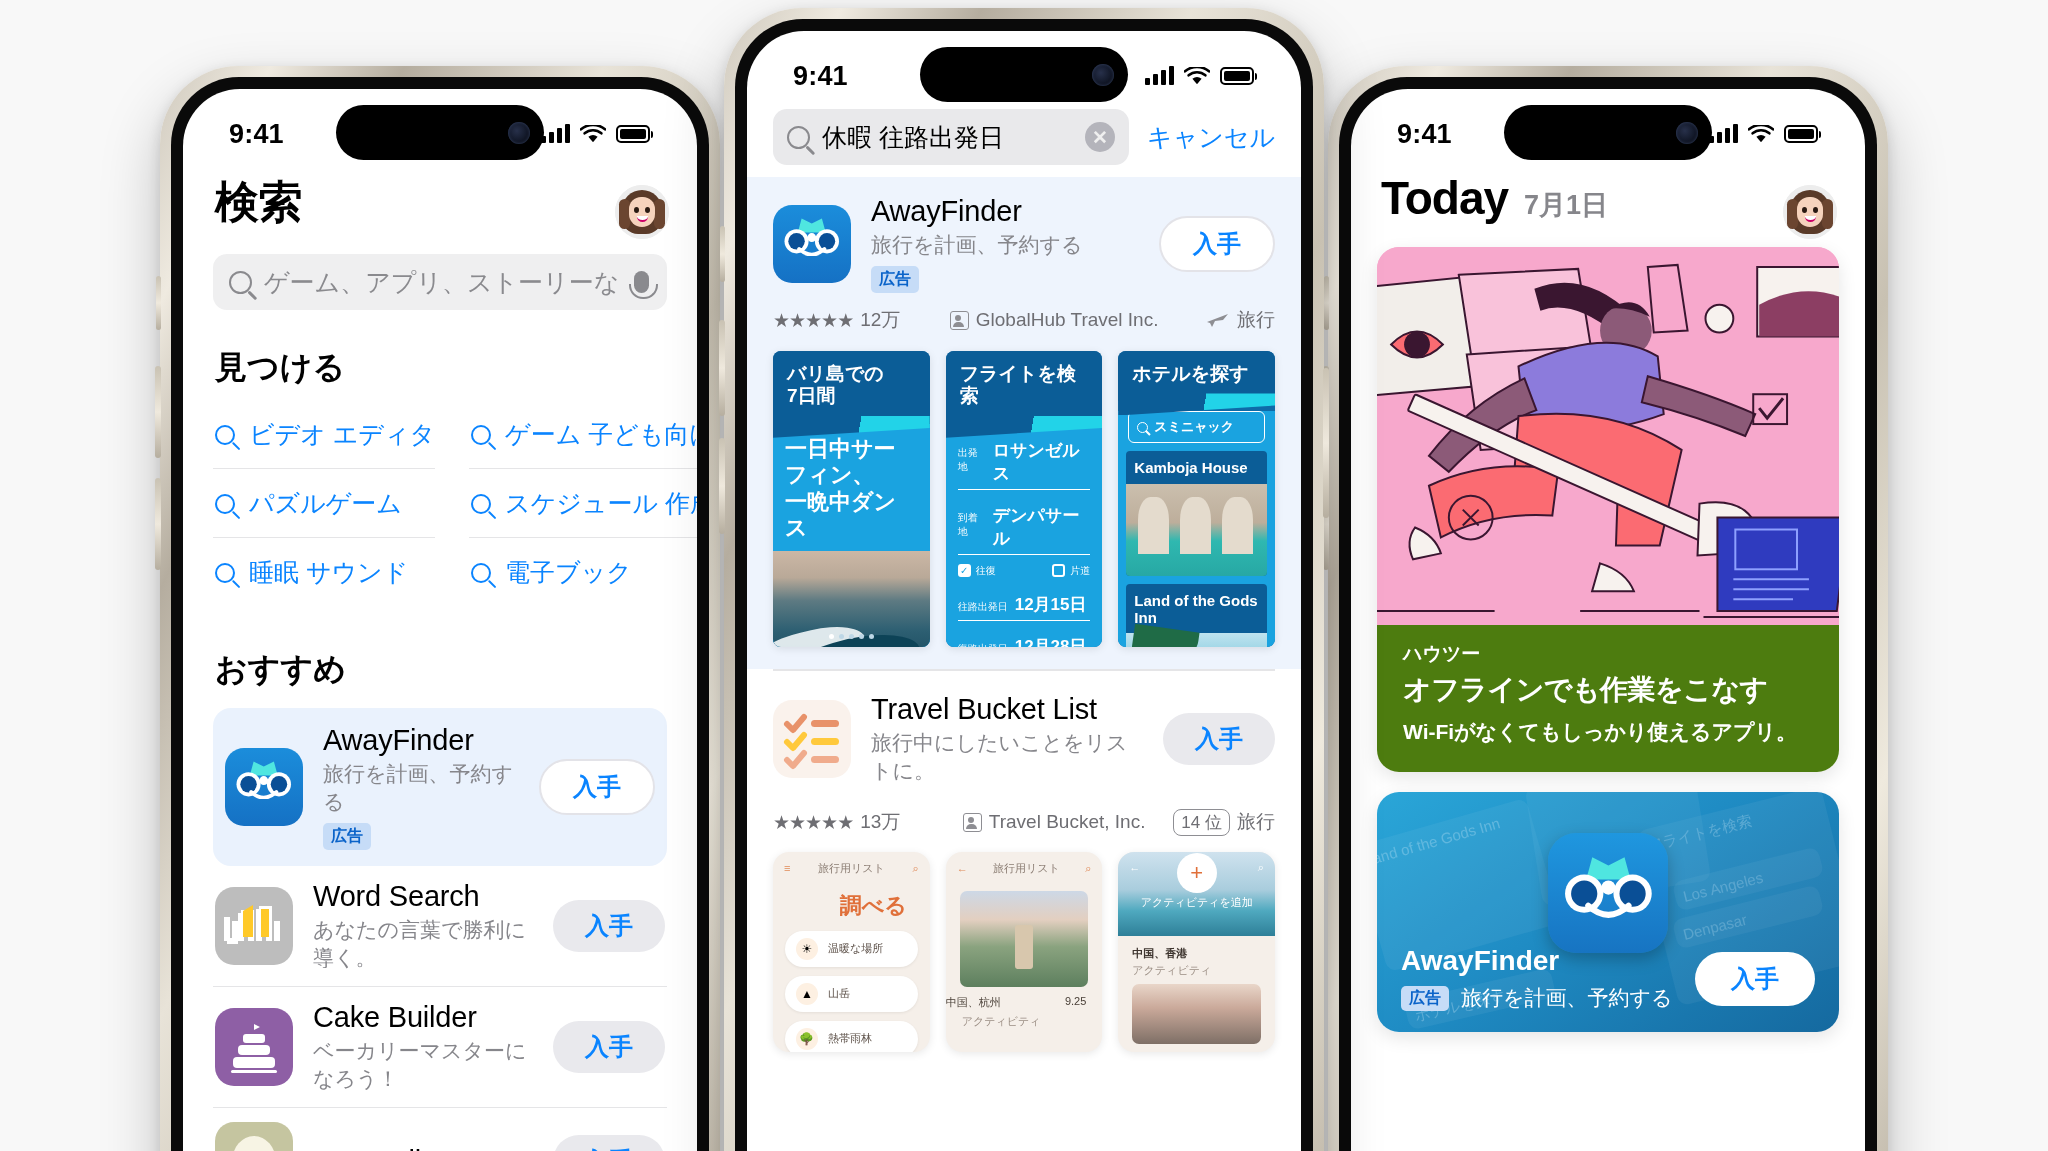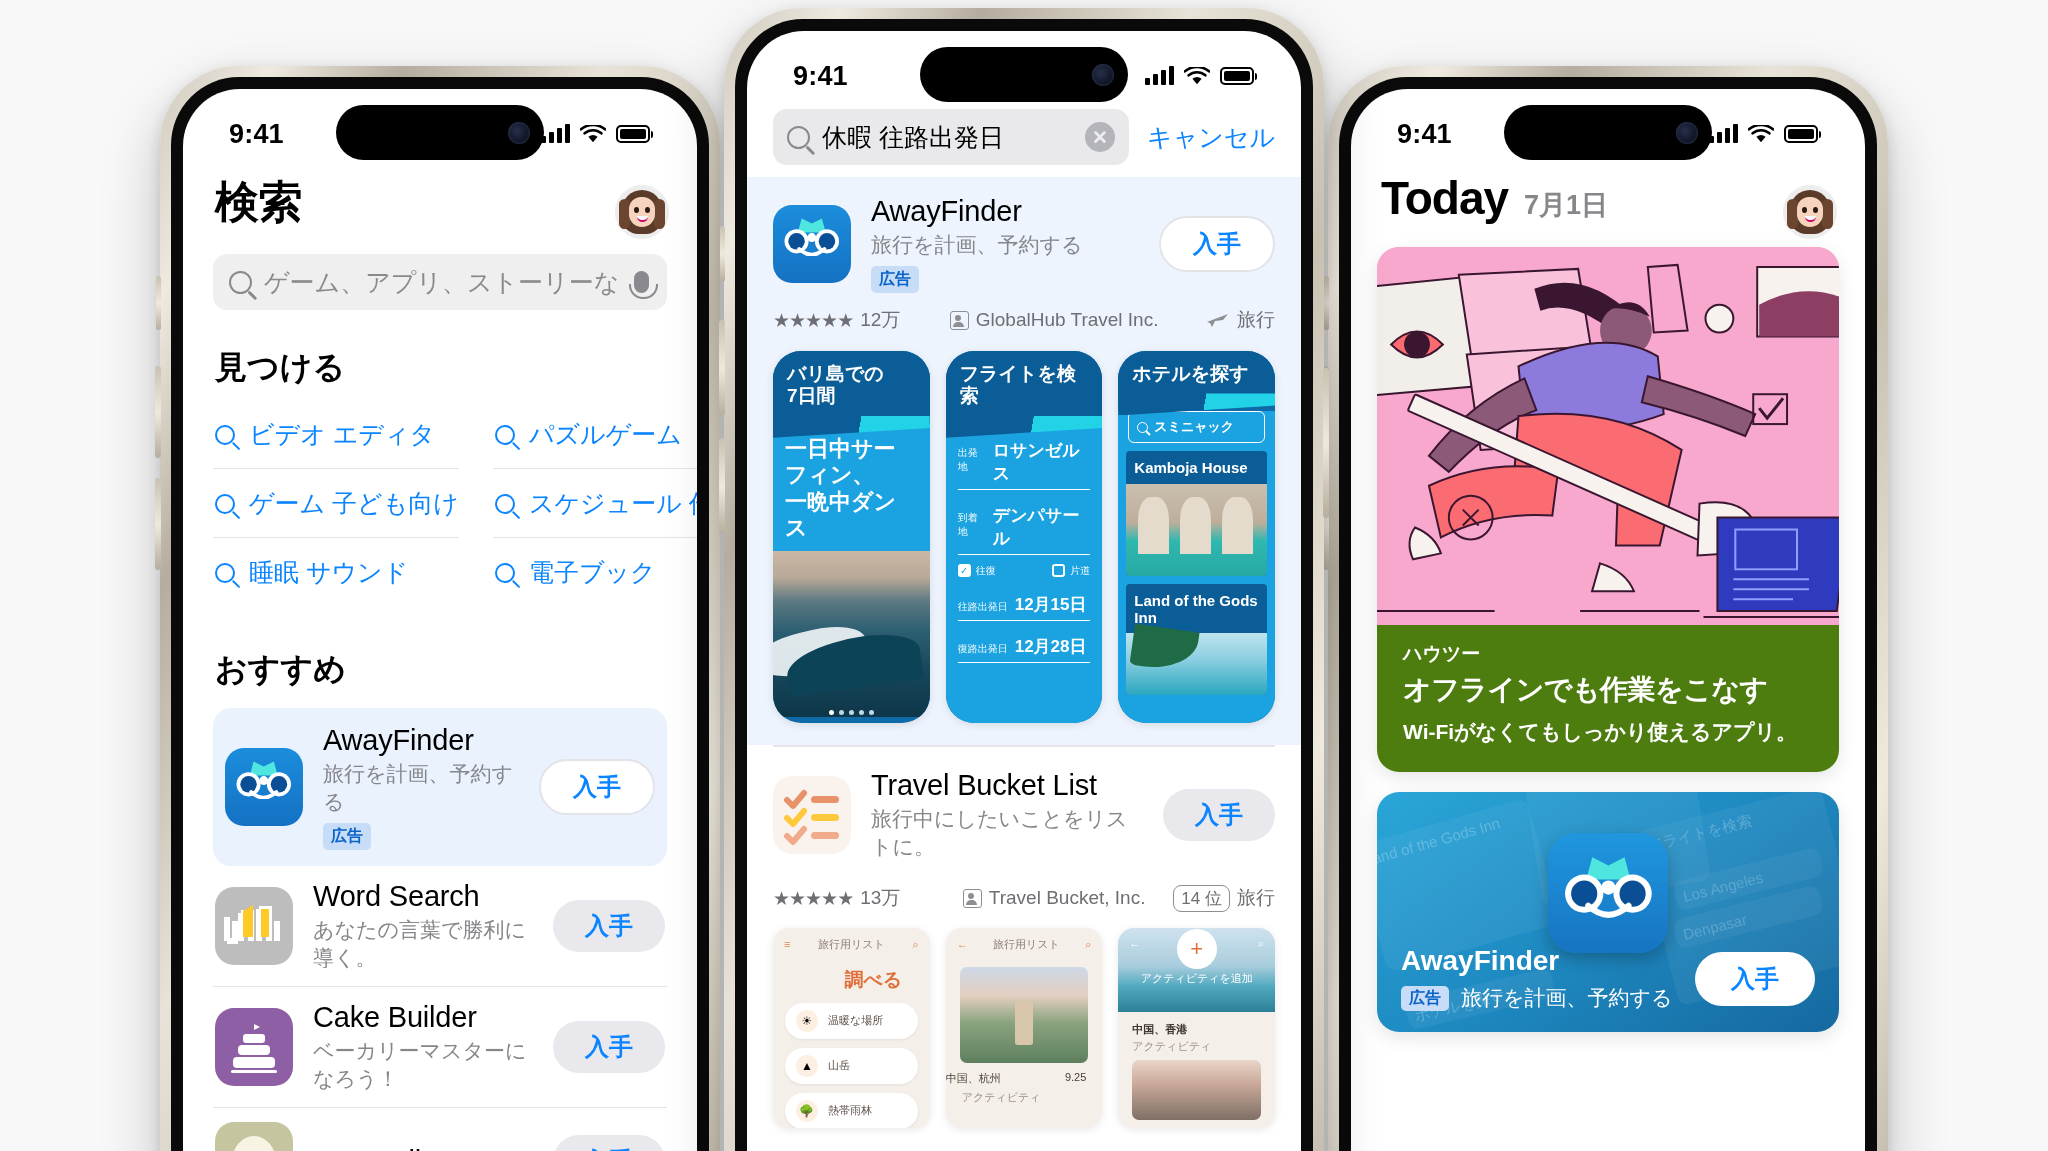--- a/index.html
+++ b/index.html
@@ -139,21 +139,21 @@
   .metarow .m1{ flex:0 0 34%; }
   .metarow .m2{ flex:1; justify-content:center; }
   .metarow .m3{ flex:0 0 22%; justify-content:flex-end; }
   .stars { letter-spacing:-1px; color:#6e6e73; font-size:19px; }
   .devico { width:19px;height:19px;border:1.8px solid #8e8e93;border-radius:3px;position:relative;flex:none; }
   .devico::after{content:"";position:absolute;left:4.5px;top:3px;width:6px;height:6px;border-radius:50%;background:#8e8e93;}
   .devico::before{content:"";position:absolute;left:2px;bottom:1.5px;width:11px;height:5px;border-radius:6px 6px 0 0;background:#8e8e93;}
   .rankbadge{border:1.5px solid #8e8e93;border-radius:8px;padding:1px 7px;font-size:17px;}
 
   .shots { display:flex; gap: 16px; margin-top: 18px; }
-  .shot { flex:1; border-radius: 28px; overflow:hidden; background:#0e6ba8; position:relative; height: 372px;
+  .shot { flex:1; border-radius: 8px; overflow:hidden; background:#0e6ba8; position:relative; height: 296px;
           box-shadow: 0 2px 8px rgba(0,0,0,.10); }
   .shot-head { background:#0b5d97; padding: 12px 14px 16px; position:relative; }
   .shot-head .t { color:#fff; font-weight:800; font-size:19px; line-height:1.18; }
   .shot-head::after{content:"";position:absolute;left:0;right:0;bottom:-14px;height:22px;
       background:linear-gradient(100deg,#0b5d97 55%,#22d3e8 55%);clip-path:polygon(0 0,100% 0,100% 55%,0 100%);}
   .shot-body { background:#1aa3e0; }
   .hero-t { color:#fff; font-weight:800; font-size:22px; line-height:1.2; padding: 12px 12px 10px; }
   .wavephoto { height: 166px; background:
      linear-gradient(180deg,#cbb7a5 0%,#b9a998 16%,#5d7a82 30%,#2d5f72 48%,#17485c 70%,#0e3648 100%);
      position:relative; overflow:hidden; }
@@ -183,21 +183,21 @@
   .hotel .hp .arch.a1{left:8%}.hotel .hp .arch.a2{left:38%}.hotel .hp .arch.a3{left:68%}
   .hotel .hp.palm .leaf{position:absolute;left:4%;top:-8%;width:46%;height:66%;background:#1f6b46;border-radius:0 0 80% 10%;transform:rotate(8deg);}
 
   .divider { height: 1.6px; background:#e5e5e7; margin: 0 26px; }
   .tblrow { padding: 22px 26px 10px; display:flex; align-items:center; gap:20px; }
   .shots2 { display:flex; gap:16px; padding: 16px 26px 0; }
   .shot2 { flex:1; border-radius:16px; overflow:hidden; background:#f5efe9; height: 200px; position:relative;
            box-shadow:0 2px 8px rgba(0,0,0,.09); }
   .s2head{display:flex;align-items:center;justify-content:space-between;padding:9px 11px;color:#e08b5a;font-size:11px;}
   .s2title{font-size:11px;color:#8b7d73;}
-  .s2big{color:#e0703a;font-weight:800;font-size:19px;text-align:center;margin:6px 0 10px;padding-left:44px;}
+  .s2big{color:#e0703a;font-weight:800;font-size:22px;text-align:center;margin:6px 0 10px;padding-left:44px;}
   .pill{background:#fff;border-radius:20px;margin:0 12px 9px;display:flex;align-items:center;gap:10px;padding:7px 11px;box-shadow:0 1px 3px rgba(0,0,0,.07);}
   .pill .ic{width:22px;height:22px;border-radius:50%;background:#fdf0e2;display:flex;align-items:center;justify-content:center;font-size:12px;}
   .pill .lb{font-size:11px;color:#5c5048;}
   .photo-card{margin:6px 14px 0;border-radius:7px;overflow:hidden;}
   .photo-pagoda{height:96px;background:linear-gradient(180deg,#cdd8e6 0%,#e3cfc0 30%,#8aa37f 58%,#5d7f5e 100%);position:relative;}
   .photo-pagoda .tower{position:absolute;left:50%;transform:translateX(-50%);bottom:18%;width:18px;height:44px;background:#d8c7ad;border-radius:3px;}
   .phcap{font-size:11px;color:#4a4038;padding:8px 4px 2px;display:flex;justify-content:space-between;}
   .photo-hk{height:84px;background:linear-gradient(180deg,#cfe2ee 0%,#a9cddd 45%,#4fa9bf 70%,#2e7f98 100%);position:relative;}
   .plusbtn{position:absolute;left:50%;top:26%;transform:translate(-50%,-50%);width:40px;height:40px;border-radius:50%;background:#fff;display:flex;align-items:center;justify-content:center;color:#e0703a;font-size:22px;}
 
@@ -287,25 +287,25 @@
 
           <div class="h-sec">見つける</div>
 
           <div class="sugg-grid">
             <div class="sugg">
                 <span class="mag"></span>
                 <span>ビデオ エディタ</span>
               </div>
             <div class="sugg">
                 <span class="mag"></span>
-                <span>パズルゲーム</span>
+                <span>ゲーム 子ども向け</span>
               </div>
             <div class="sugg">
                 <span class="mag"></span>
-                <span>ゲーム 子ども向け</span>
+                <span>パズルゲーム</span>
               </div>
             <div class="sugg">
                 <span class="mag"></span>
                 <span>スケジュール 作成</span>
               </div>
             <div class="sugg" style="border-bottom:none">
                 <span class="mag"></span>
                 <span>睡眠 サウンド</span>
               </div>
             <div class="sugg" style="border-bottom:none">

